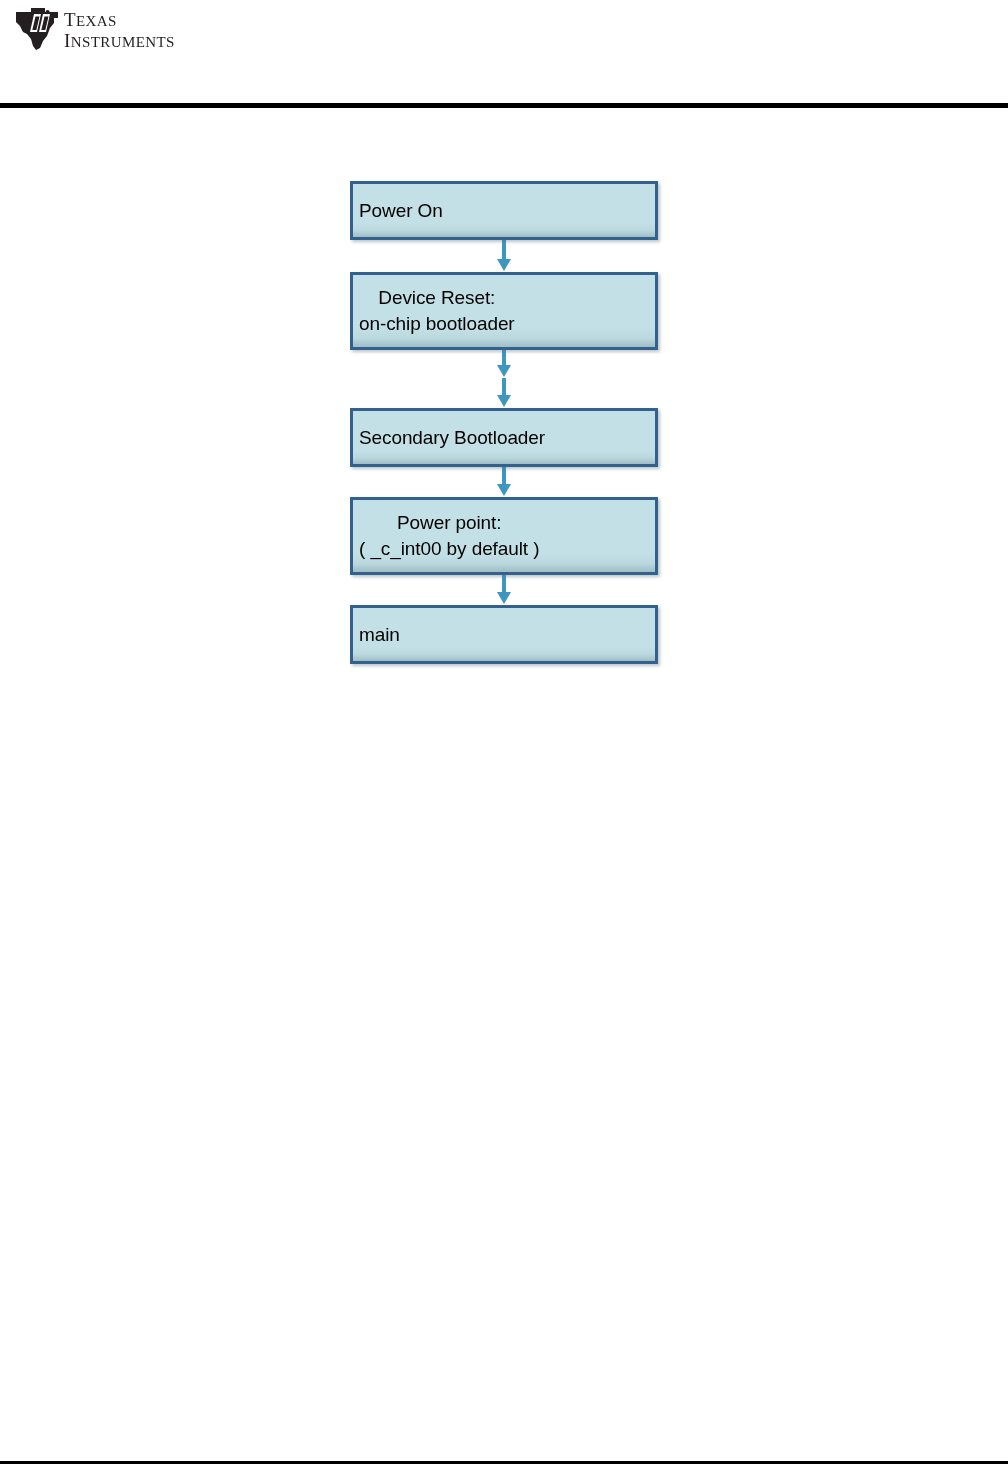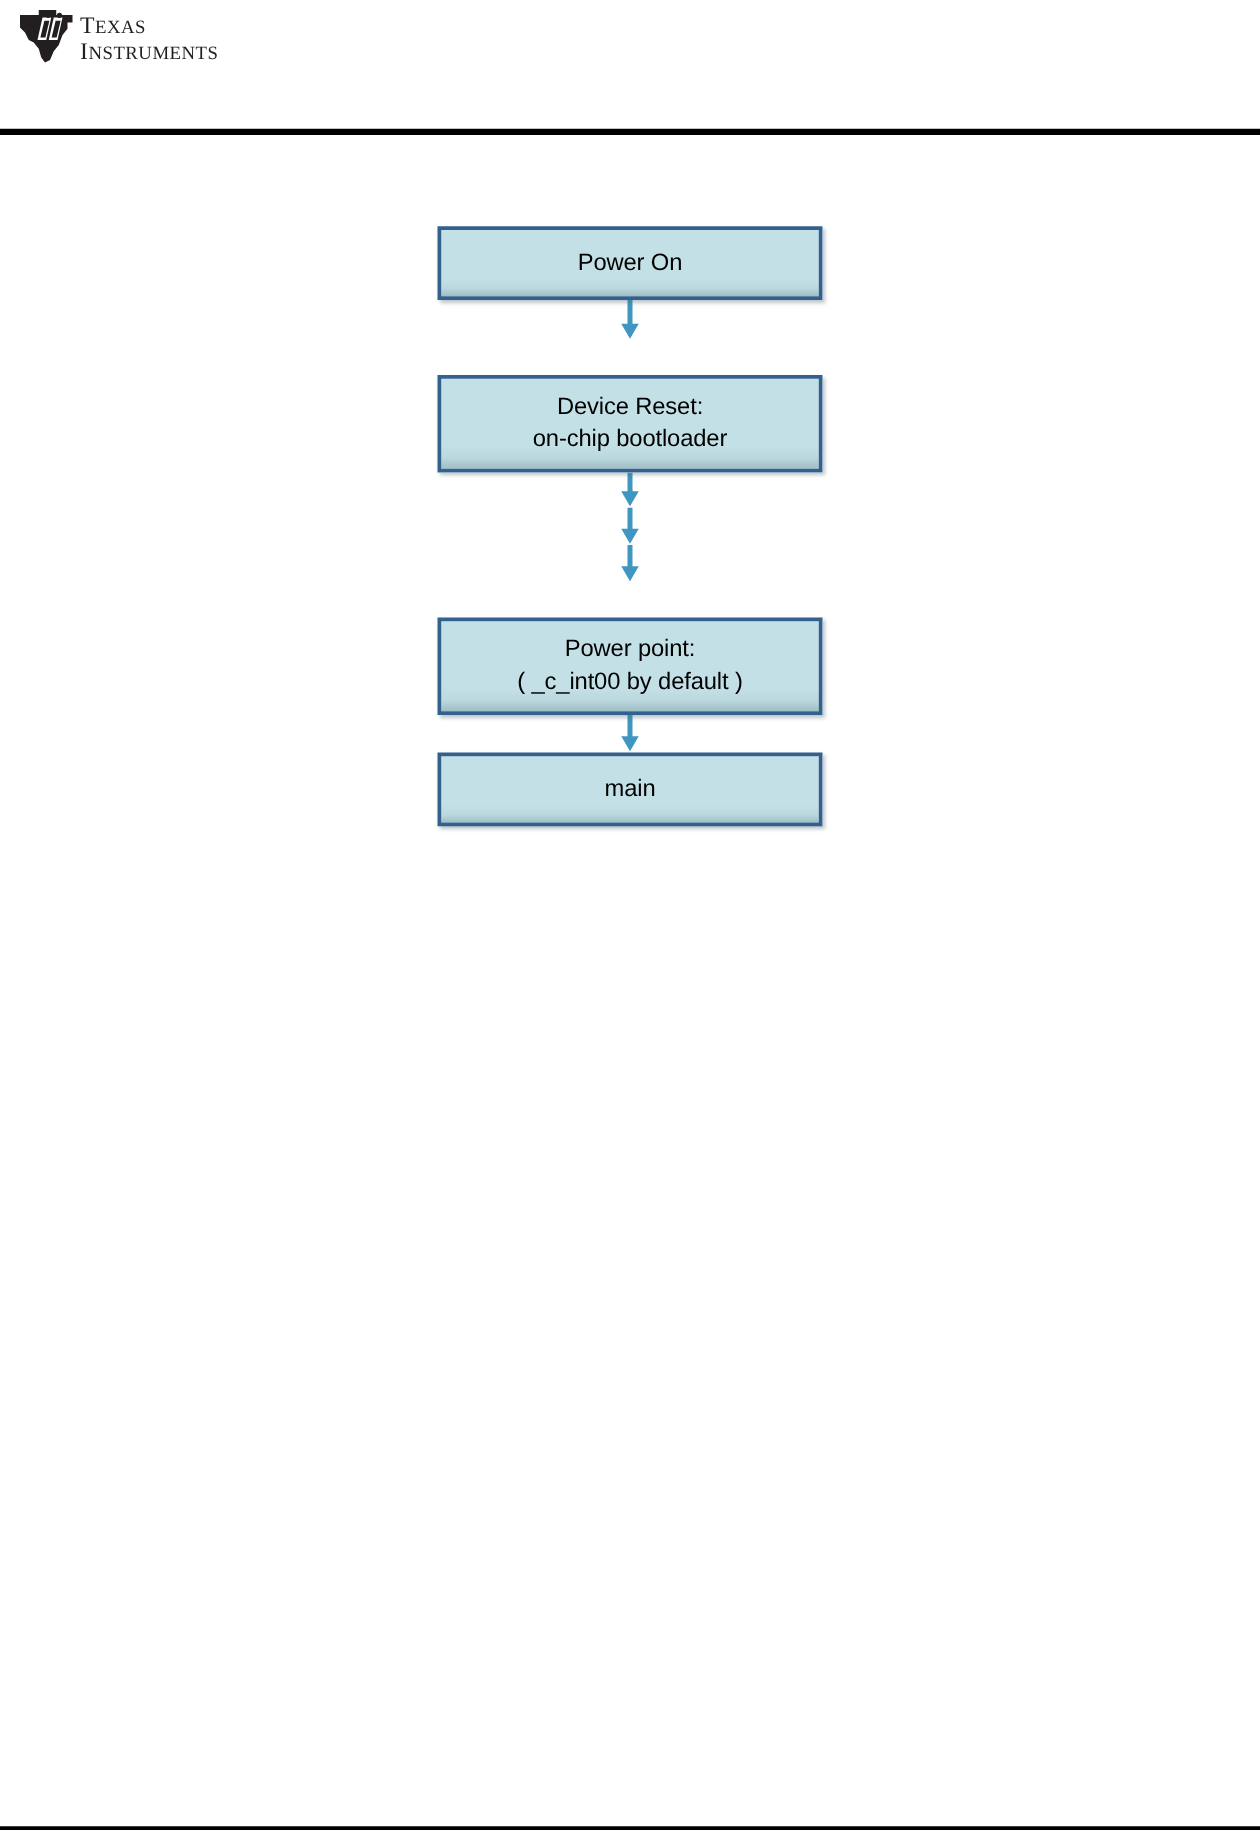--- a/index.html
+++ b/index.html
@@ -66,39 +66,38 @@
     background:
       linear-gradient(to bottom,
         #c4e0e7 0%,
         #c4e0e7 74%,
         #bcd8df 88%,
         #a8c6cd 96%,
         #9fbfc7 100%);
     box-shadow: 2px 2px 3px rgba(90, 110, 120, 0.40);
     display: flex;
     align-items: center;
-    justify-content: center;
     text-align: center;
     color: #000000;
     font-size: 19px;
     line-height: 26px;
     letter-spacing: -0.1px;
     font-weight: 400;
   }
   .flow-node .node-label {
     display: block;
     padding: 0 6px;
   }
   .flow-node .node-line {
     display: block;
     white-space: pre;
   }
 
   .h-single { height: 59px; }
-  .h-double { height: 78px; margin-top: 28px; }
+  .h-double { height: 78px; }
 
   
   .connector {
     width: 308px;
     display: flex;
     justify-content: center;
     align-items: flex-start;
   }
   .connector svg { display: block; }
 
@@ -161,20 +160,25 @@
   </div>
 
 
   <div class="connector gap-30">
     <svg width="16" height="30" viewBox="0 0 16 30" xmlns="http://www.w3.org/2000/svg">
       <rect x="6" y="0" width="4" height="19" fill="#3f96c0"></rect>
       <path d="M1,17 L15,17 L8,29 Z" fill="#3f96c0"></path>
     </svg>
   </div>
 
+  <div class="flow-node h-single">
+    <span class="node-label">
+      <span class="node-line">Secondary Bootloader</span>
+    </span>
+  </div>
 
   <div class="connector gap-30">
     <svg width="16" height="30" viewBox="0 0 16 30" xmlns="http://www.w3.org/2000/svg">
       <rect x="6" y="0" width="4" height="19" fill="#3f96c0"></rect>
       <path d="M1,17 L15,17 L8,29 Z" fill="#3f96c0"></path>
     </svg>
   </div>
 
   <div class="flow-node h-double">
     <span class="node-label">

